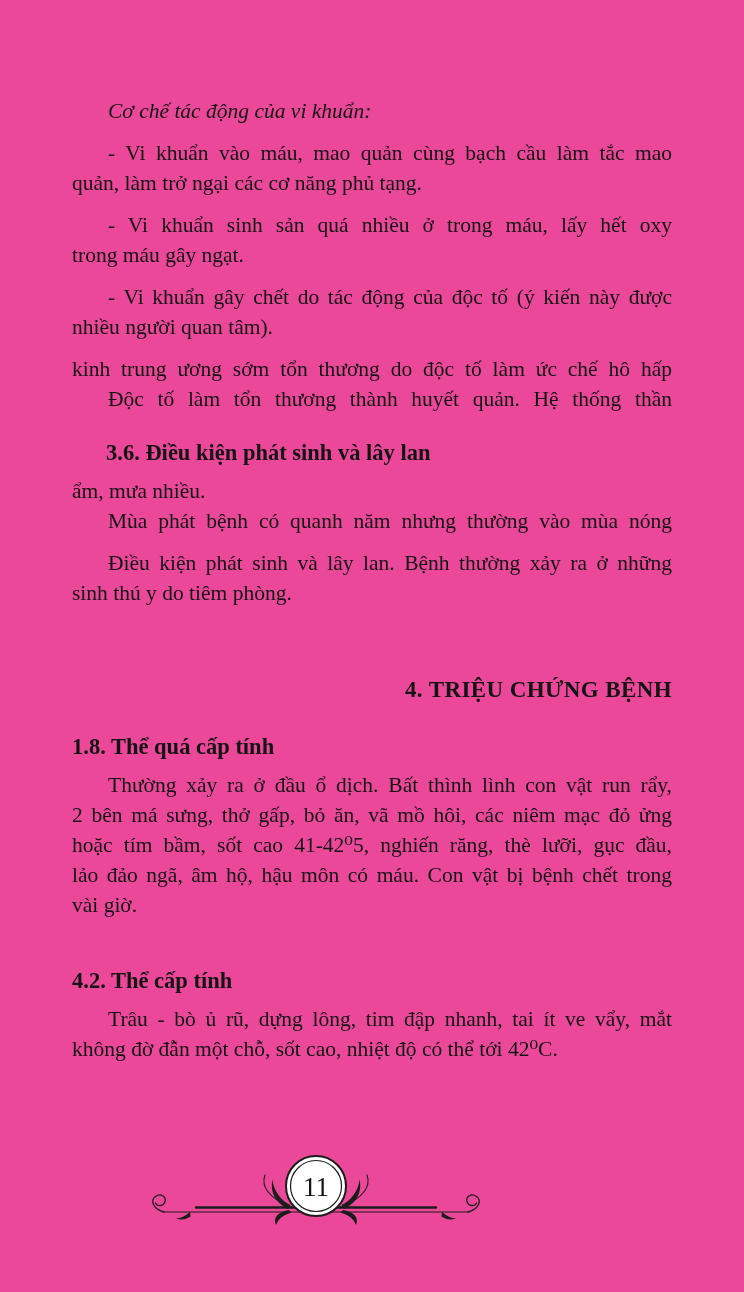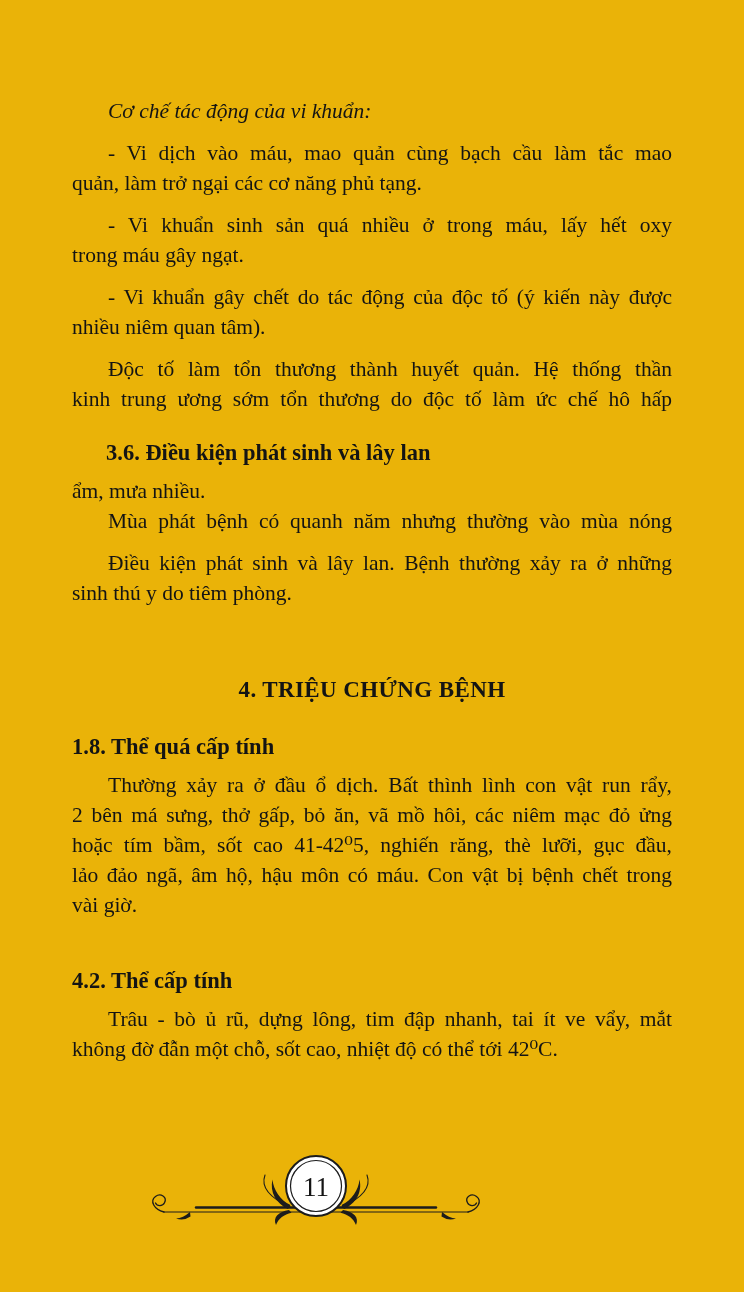--- a/index.html
+++ b/index.html
@@ -4,21 +4,21 @@
 <style>
   html, body { margin: 0; padding: 0; }
   body {
     width: 744px; height: 1292px;
     background: #ffffff;
     font-family: "Liberation Serif", "DejaVu Serif", serif;
   }
   .page {
     position: relative;
     width: 744px; height: 1292px;
-    background: #eab308;
+    background: #ec4899;
     color: #141414;
     overflow: hidden;
   }
   .content {
     position: absolute;
     left: 72px; top: 96px;
     width: 600px;
     display: flex;            
     flex-direction: column;
   }
@@ -44,21 +44,21 @@
     line-height: 30px;
     font-weight: bold;
     margin: 12px 0 8px 0;
   }
   .h-sub.indented { padding-left: 34px; }
   .h-sub.mt-lg { margin-top: 34px; }
   .h-center {
     font-size: 23px;
     line-height: 32px;
     font-weight: bold;
-    text-align: center;
+    text-align: right;
     letter-spacing: 0.4px;
     margin: 54px 0 14px 0;
   }
   .footer {
     position: absolute;
     left: 0; top: 1146px;
     width: 632px;
     text-align: center;
   }
   .pagenum {
@@ -69,37 +69,37 @@
 </style>
 </head>
 <body>
 
 <div class="page">
   <div class="content">
 
     <div class="lead">Cơ chế tác động của vi khuẩn:</div>
 
     <div class="para">
-      <div class="ln first">- Vi dịch vào máu, mao quản cùng bạch cầu làm tắc mao</div>
+      <div class="ln first">- Vi khuẩn vào máu, mao quản cùng bạch cầu làm tắc mao</div>
       <div class="ln last">quản, làm trở ngại các cơ năng phủ tạng.</div>
     </div>
 
     <div class="para">
       <div class="ln first">- Vi khuẩn sinh sản quá nhiều ở trong máu, lấy hết oxy</div>
       <div class="ln last">trong máu gây ngạt.</div>
     </div>
 
     <div class="para">
       <div class="ln first">- Vi khuẩn gây chết do tác động của độc tố (ý kiến này được</div>
-      <div class="ln last">nhiều niêm quan tâm).</div>
+      <div class="ln last">nhiều người quan tâm).</div>
     </div>
 
     <div class="para">
+      <div class="ln">kinh trung ương sớm tổn thương do độc tố làm ức chế hô hấp</div>
       <div class="ln first">Độc tố làm tổn thương thành huyết quản. Hệ thống thần</div>
-      <div class="ln">kinh trung ương sớm tổn thương do độc tố làm ức chế hô hấp</div>
     </div>
 
     <div class="h-sub indented">3.6. Điều kiện phát sinh và lây lan</div>
 
     <div class="para">
       <div class="ln last">ẩm, mưa nhiều.</div>
       <div class="ln first">Mùa phát bệnh có quanh năm nhưng thường vào mùa nóng</div>
     </div>
 
     <div class="para">

